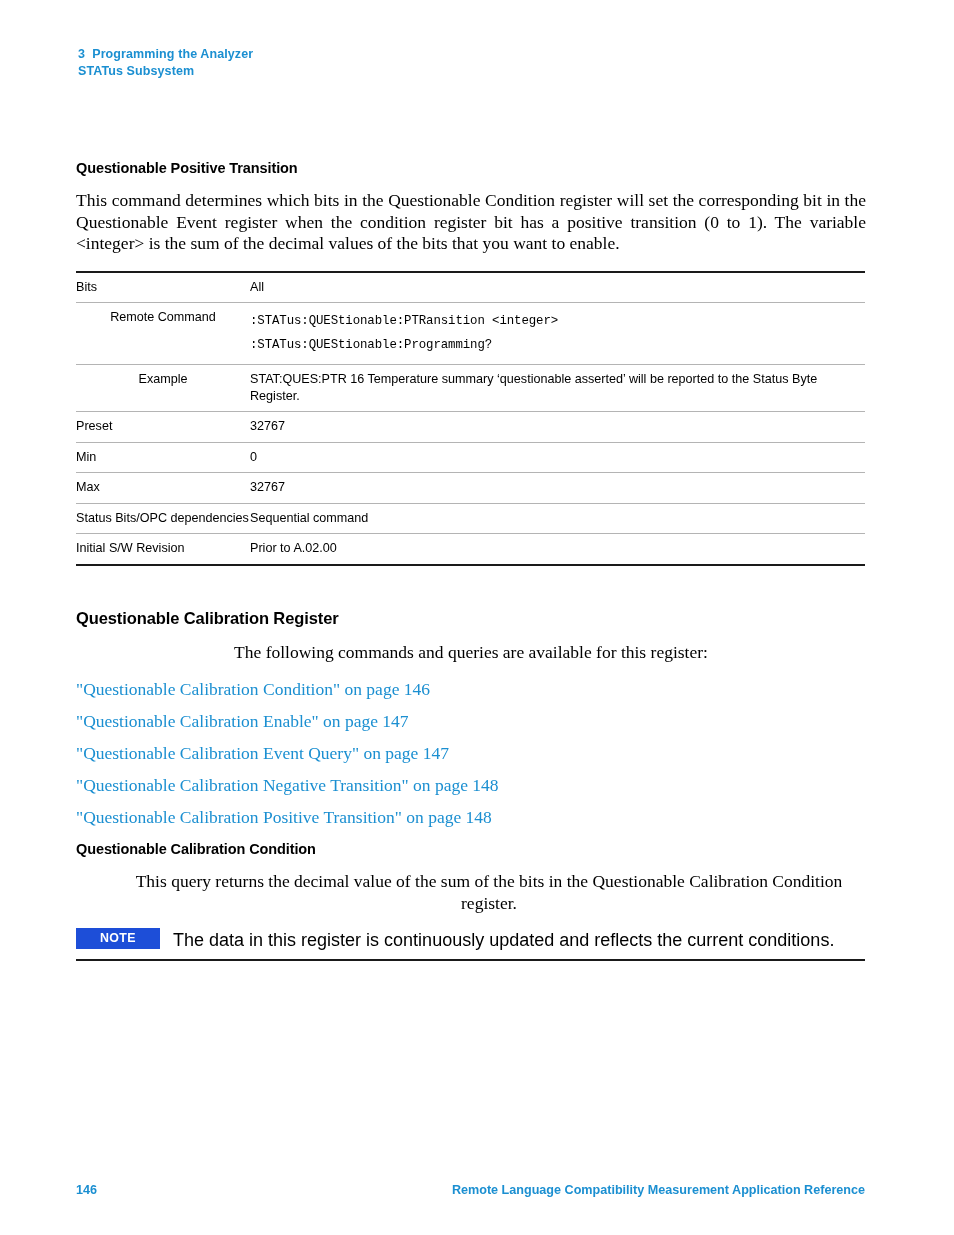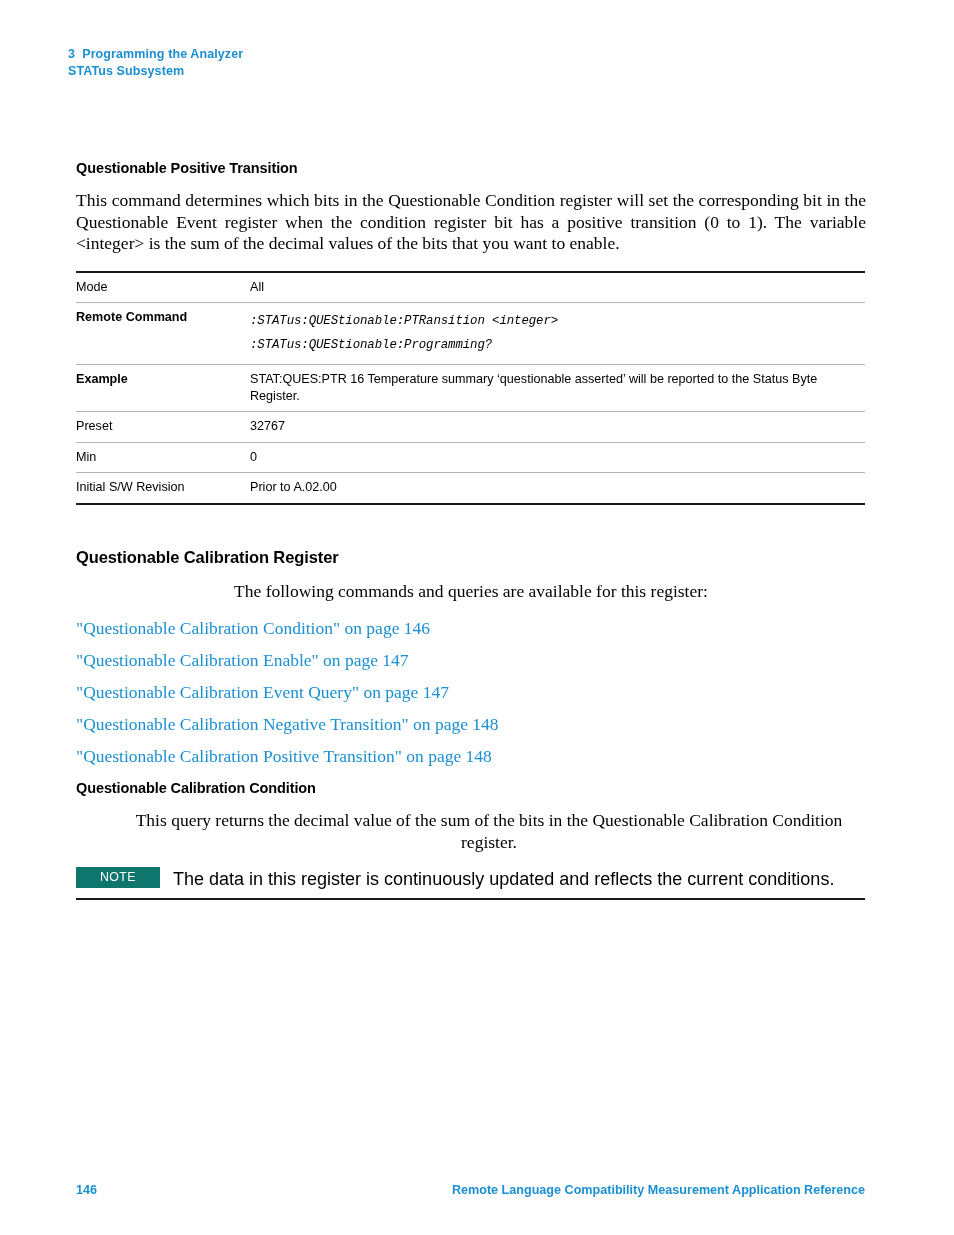--- a/index.html
+++ b/index.html
@@ -18,21 +18,21 @@
   .page {
     position: absolute;
     left: 0; top: 0;
     width: 954px;
     height: 1235px;
   }
 
   
   .running-header {
     position: absolute;
-    left: 68px;
+    left: 78px;
     top: 46px;
     color: #1b8fd1;
     font-family: "Liberation Sans", sans-serif;
     font-weight: bold;
     font-size: 12.5px;
     line-height: 17px;
     letter-spacing: 0.1px;
   }
   .running-header div { white-space: pre; }
 
@@ -87,30 +87,29 @@
     line-height: 16.5px;
     color: #000;
   }
   table.spec tr.last-row > td {
     border-bottom: 2px solid #1a1a1a;
   }
   td.key {
     width: 174px;
     padding-left: 2px;
   }
-  td.key.bold { font-weight: bold; }
+  td.key.bold { font-weight: normal; text-align: center; }
   td.val { padding-left: 0; margin-left: 44px; }
   .mono {
     font-family: "Liberation Mono", monospace;
     font-size: 12.4px;
     line-height: 24px;
     letter-spacing: -0.1px;
     display: block;
     white-space: pre;
-    font-style: italic;
   }
 
   
   .xref {
     display: block;
     font-family: "Liberation Serif", serif;
     font-size: 17.5px;
     line-height: 21px;
     color: #1b8fd1;
     text-decoration: none;
@@ -123,24 +122,24 @@
     margin-top: 14px;
     border-bottom: 2px solid #1a1a1a;
     padding-bottom: 9px;
     width: 789px;
     position: relative;
     min-height: 22px;
   }
   .note-badge {
     display: inline-block;
     width: 84px;
-    background: #0f766e;
+    background: #1d4ed8;
     color: #ffffff;
     font-family: "Liberation Sans", sans-serif;
-    font-weight: normal;
+    font-weight: bold;
     font-size: 12.4px;
     letter-spacing: 0.4px;
     text-align: center;
     padding: 3px 0 4px 0;
     vertical-align: top;
     line-height: 14px;
   }
   .note-text {
     display: inline-block;
     margin-left: 13px;
@@ -190,21 +189,21 @@
 
   <div class="content">
 
     <h2 class="section-title">Questionable Positive Transition</h2>
 
     <p class="body-text">This command determines which bits in the Questionable Condition register will set the corresponding bit in the Questionable Event register when the condition register bit has a positive transition (0 to 1). The variable &lt;integer&gt; is the sum of the decimal values of the bits that you want to enable.</p>
 
     <table class="spec">
       <tbody>
         <tr class="first-row">
-          <td class="key">Mode</td>
+          <td class="key">Bits</td>
           <td class="val">All</td>
         </tr>
         <tr>
           <td class="key bold">Remote Command</td>
           <td class="val">
             <span class="mono">:STATus:QUEStionable:PTRansition &lt;integer&gt;</span>
             <span class="mono">:STATus:QUEStionable:Programming?</span>
           </td>
         </tr>
         <tr>
@@ -212,20 +211,28 @@
           <td class="val">STAT:QUES:PTR 16 Temperature summary ‘questionable asserted’ will be reported to the Status Byte Register.</td>
         </tr>
         <tr>
           <td class="key">Preset</td>
           <td class="val">32767</td>
         </tr>
         <tr>
           <td class="key">Min</td>
           <td class="val">0</td>
         </tr>
+        <tr>
+          <td class="key">Max</td>
+          <td class="val">32767</td>
+        </tr>
+        <tr>
+          <td class="key">Status Bits/OPC dependencies</td>
+          <td class="val">Sequential command</td>
+        </tr>
         <tr class="last-row">
           <td class="key">Initial S/W Revision</td>
           <td class="val">Prior to A.02.00</td>
         </tr>
       </tbody>
     </table>
 
     <div class="gap-lg"></div>
 
     <h2 class="section-title big">Questionable Calibration Register</h2>

